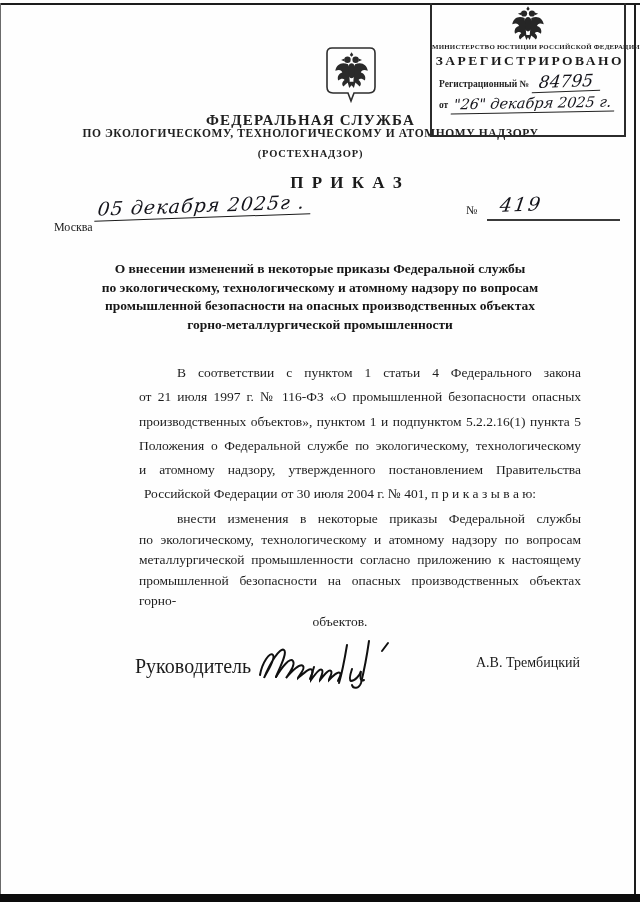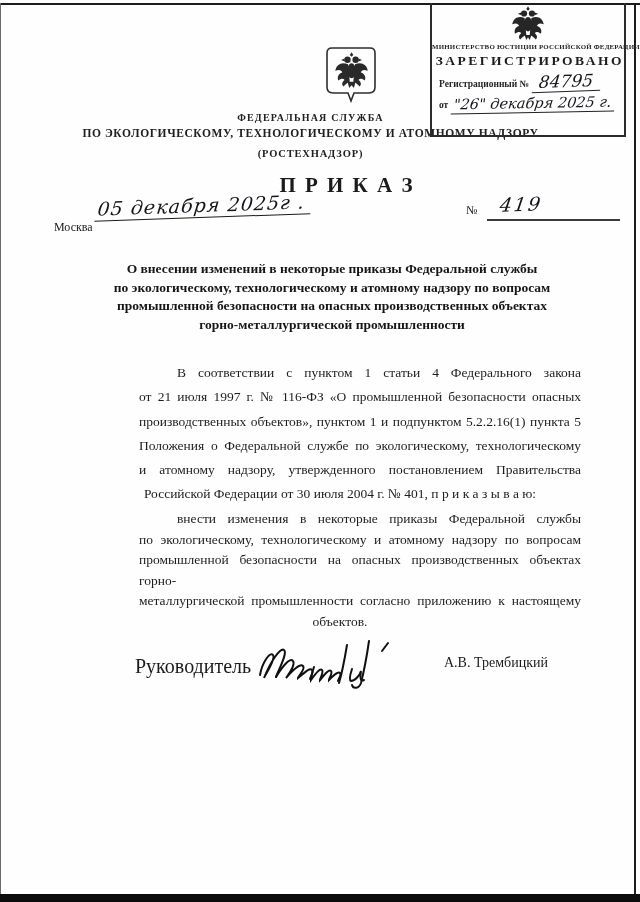--- a/index.html
+++ b/index.html
@@ -11,58 +11,58 @@
   .abs{position:absolute;}
   
   .border-top{left:0;top:3px;width:640px;height:2px;background:#1c1c1c;}
   .border-left{left:0;top:3px;width:1px;height:893px;background:#6a6a6a;}
   .border-right{left:634px;top:3px;width:2px;height:892px;background:#1c1c1c;}
   .border-bottom{left:0;top:894px;width:640px;height:8px;background:#0c0c0c;}
 
   
   .emblem{left:324px;top:45px;width:54px;height:60px;}
   .hdr{left:58px;width:505px;text-align:center;font-weight:bold;color:#202020;}
-  .hdr1{top:112px;font-size:10px;letter-spacing:1.2px;}
+  .hdr1{top:112px;font-size:15px;letter-spacing:1.2px;}
   .hdr2{top:127px;font-size:11.5px;letter-spacing:0.6px;}
   .hdr3{top:148px;font-size:10.5px;letter-spacing:0.8px;}
 
   
   .stamp{left:430px;top:3px;width:196px;height:134px;border:2px solid #2b2b2b;border-top:none;box-sizing:border-box;background:rgba(255,255,255,0.0);text-align:center;}
   .stamp-eagle{display:block;margin:1px auto 0 auto;width:36px;height:37px;}
   .stamp-ministry{font-size:6.9px;font-weight:bold;letter-spacing:0.2px;color:#242424;margin-top:2px;white-space:nowrap;}
   .stamp-registered{font-size:13.5px;font-weight:bold;letter-spacing:2.5px;color:#1d1d1d;margin-top:3px;white-space:nowrap;text-align:right;}
   .stamp-row{margin-top:2px;text-align:left;padding-left:7px;white-space:nowrap;}
   .stamp-label{font-size:9.5px;font-weight:bold;color:#242424;}
   .hand{font-family:"DejaVu Serif",serif;font-style:italic;color:#14141b;display:inline-block;transform:skewX(-6deg);}
   .stamp-regnum{font-size:17px;border-bottom:1.5px solid #222;padding:0 8px 0 6px;margin-left:4px;transform:skewX(-8deg) rotate(-2deg);}
   .stamp-date{font-size:14.5px;border-bottom:1.5px solid #222;padding:0 4px 1px 2px;margin-left:4px;transform:skewX(-8deg) rotate(-1deg);}
 
   
-  .prikaz{left:54px;top:173px;width:586px;text-align:center;font-size:21px;font-weight:bold;letter-spacing:2px;}
+  .prikaz{left:54px;top:173px;width:586px;text-align:center;font-size:17px;font-weight:bold;letter-spacing:2px;}
   .date-left{left:96px;top:194px;font-size:19px;border-bottom:1.5px solid #1a1a1a;padding:0 6px 1px 2px;transform:skewX(-8deg) rotate(-2deg);letter-spacing:1px;}
   .num-label{left:466px;top:203px;font-size:12px;}
   .num-value{left:500px;top:193px;font-size:19px;letter-spacing:2px;transform:skewX(-10deg) rotate(-2deg);}
   .num-underline{left:487px;top:219px;width:133px;height:1.5px;background:#3a3a3a;}
   .moscow{left:54px;top:220px;width:586px;font-size:12px;}
 
   
-  .title{left:80px;top:260px;width:504px;text-align:center;font-weight:bold;font-size:13.5px;line-height:18.5px;color:#161616;}
+  .title{left:68px;top:260px;width:504px;text-align:center;font-weight:bold;font-size:13.5px;line-height:18.5px;color:#161616;}
 
   
   .body{left:99px;width:482px;font-size:13.5px;color:#1d1d1d;}
   .p1{top:361px;line-height:24.3px;}
   .p2{top:509px;line-height:20.6px;}
   .jline{text-align:justify;text-align-last:justify;margin-left:40px;}
   .lline{text-align:center;}
   .indent{padding-left:38px;box-sizing:border-box;}
 
   
   .sig-position{left:99px;top:655px;font-size:20px;margin-left:36px;}
   .sig-svg{left:248px;top:633px;width:150px;height:58px;}
-  .sig-name{left:444px;top:655px;font-size:14px;}
+  .sig-name{left:476px;top:655px;font-size:14px;}
 </style>
 </head>
 <body>
 
 <div class="page">
 
   <div class="abs border-top"></div>
   <div class="abs border-left"></div>
   <div class="abs border-right"></div>
   <div class="abs border-bottom"></div>
@@ -129,22 +129,22 @@
     <div class="jline">от 21 июля 1997 г. № 116-ФЗ «О промышленной безопасности опасных</div>
     <div class="jline">производственных объектов», пунктом 1 и подпунктом 5.2.2.16(1) пункта 5</div>
     <div class="jline">Положения о Федеральной службе по экологическому, технологическому</div>
     <div class="jline">и атомному надзору, утвержденного постановлением Правительства</div>
     <div class="lline">Российской Федерации от 30 июля 2004 г. № 401, п р и к а з ы в а ю:</div>
   </div>
 
   <div class="abs body p2">
     <div class="jline indent">внести изменения в некоторые приказы Федеральной службы</div>
     <div class="jline">по экологическому, технологическому и атомному надзору по вопросам</div>
+    <div class="jline">металлургической промышленности согласно приложению к настоящему</div>
     <div class="jline">промышленной безопасности на опасных производственных объектах горно-</div>
-    <div class="jline">металлургической промышленности согласно приложению к настоящему</div>
     <div class="lline">объектов.</div>
   </div>
 
   <div class="abs sig-position">Руководитель</div>
   <svg class="abs sig-svg" viewBox="0 0 150 58">
     <g fill="none" stroke="#101010" stroke-width="2" stroke-linecap="round">
       <path d="M12 42 C14 30 22 18 25 22 C28 26 18 40 16 45 C22 30 32 14 36 17 C40 20 30 38 28 44"></path>
       <path d="M28 44 C34 34 42 24 45 28 C48 32 40 42 38 45 C44 38 52 30 55 33 C58 36 50 43 50 45 C56 40 62 34 64 37 C66 40 62 44 62 46"></path>
       <path d="M66 34 C64 40 63 45 63 47 C68 40 72 35 74 37 C76 39 72 45 72 47 C77 41 81 36 83 38 C85 40 81 45 81 47 C86 42 90 38 92 40 C94 42 90 46 90 48"></path>
       <path d="M99 12 C97 24 94 40 91 50"></path>

